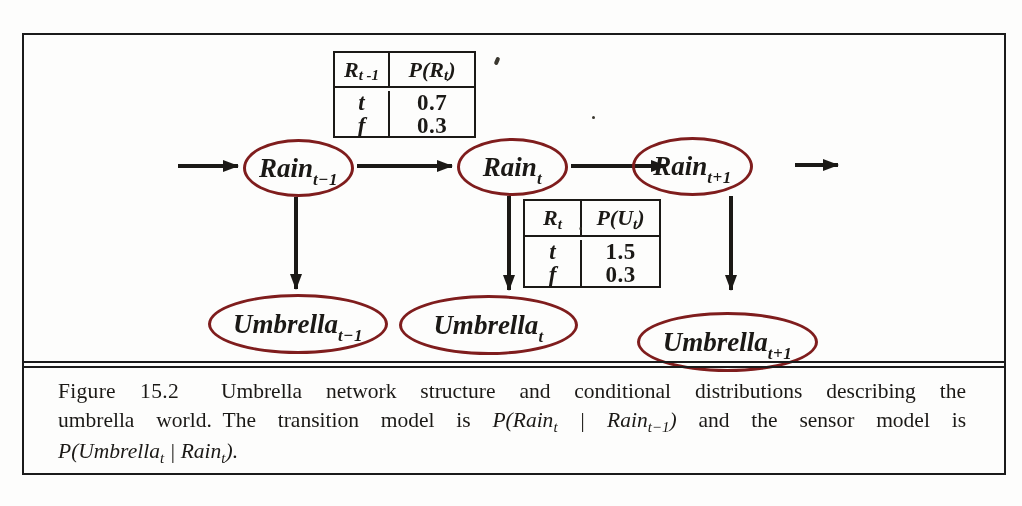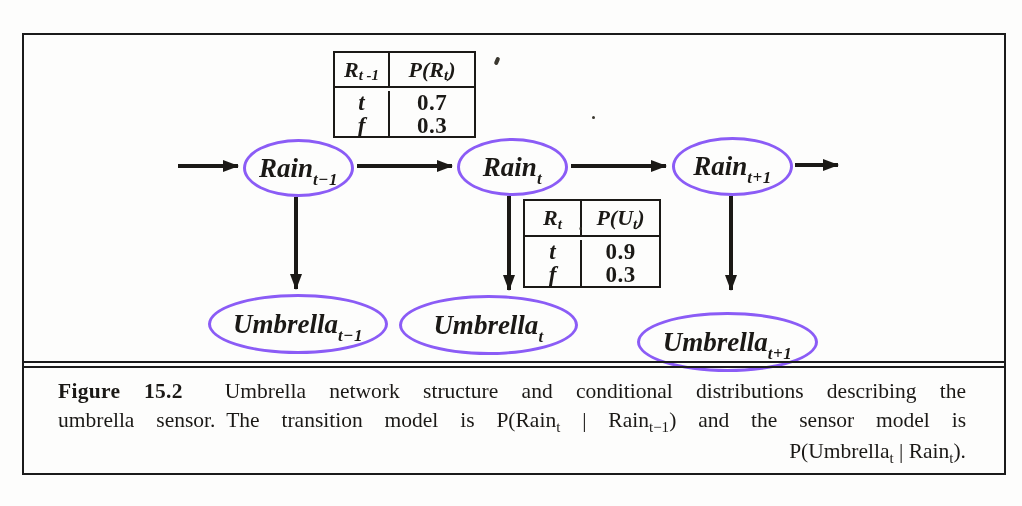--- a/index.html
+++ b/index.html
@@ -17,30 +17,30 @@
   .fig-box{left:22px;top:33px;width:984px;height:442px;border:2px solid #1b1b1b;}
   .rule-double{left:22px;top:361px;width:984px;height:7px;
     border-top:2px solid #1b1b1b;border-bottom:2px solid #1b1b1b;}
 
   
   svg.wires{position:absolute;left:0;top:0;pointer-events:none;}
   .wire{stroke:#1b1916;stroke-width:4;}
 
   
   .node{
-    border:3px solid #8b5cf6;border-radius:50%;
+    border:3px solid #7f1d1d;border-radius:50%;
     display:flex;align-items:center;justify-content:center;
     background:transparent;
   }
   .nlabel{font-style:italic;font-weight:700;font-size:27px;white-space:nowrap;line-height:1;}
   .nsub{font-size:17px;display:inline-block;transform:translateY(8px);letter-spacing:.5px;}
 
   .n-rain-prev{left:243px;top:139px;width:111px;height:58px;}
   .n-rain-t{left:457px;top:138px;width:111px;height:58px;text-align:center;}
-  .n-rain-next{left:672px;top:137px;width:121px;height:59px;}
+  .n-rain-next{left:632px;top:137px;width:121px;height:59px;}
   .n-umb-prev{left:208px;top:294px;width:180px;height:60px;}
   .n-umb-t{left:399px;top:295px;width:179px;height:60px;}
   .n-umb-next{left:637px;top:312px;width:181px;height:60px;}
 
   
   .ptable{border:2px solid #1b1916;background:#fdfdfc;}
   .ptable .hdr,.ptable .bdy{display:grid;}
   .ptable .hdr{border-bottom:2px solid #1b1916;}
   .t-trans{left:333px;top:51px;width:143px;height:87px;}
   .t-trans .hdr,.t-trans .bdy{grid-template-columns:55px 1fr;}
@@ -51,24 +51,24 @@
   .hdr .cell{height:33px;font-size:22px;font-weight:700;font-style:italic;}
   .t-sensor .hdr .cell{height:34px;}
   .bdy{padding-top:3px;}
   .bdy .cell{height:23px;font-size:23px;}
   .cond{font-style:italic;font-weight:700;}
   .prob{font-weight:700;letter-spacing:.5px;}
   .tsub{font-size:15px;display:inline-block;transform:translateY(6px);}
 
   
   .caption{left:58px;top:377px;width:908px;font-size:21.5px;line-height:29px;}
-  .cap-line{width:100%;text-align:right;}
+  .cap-line{width:100%;}
   .just{text-align:justify;text-align-last:justify;}
-  .cap-label{font-weight:700;margin-right:42px;letter-spacing:.3px;}
-  .math{}
+  .cap-label{font-weight:400;margin-right:42px;letter-spacing:.3px;}
+  .math{font-style:italic;}
   .msub{font-size:15px;display:inline-block;transform:translateY(5px);}
 
   
   .speck{background:#3a372f;border-radius:2px;}
   .sp1{left:495px;top:57px;width:4px;height:8px;transform:rotate(24deg);}
   .sp2{left:592px;top:116px;width:3px;height:3px;border-radius:50%;}
   .sp3{left:579px;top:227px;width:3px;height:3px;border-radius:50%;opacity:.6;}
 </style>
 </head>
 <body>
@@ -117,21 +117,21 @@
         <span class="tsub">t</span>
     </div>
     <div class="cell">
       <span>P(U</span>
         <span class="tsub">t</span>
         <span>)</span>
     </div>
   </div>
   <div class="bdy">
     <div class="cell first cond">t</div>
-    <div class="cell prob">0.9</div>
+    <div class="cell prob">1.5</div>
     <div class="cell first cond">f</div>
     <div class="cell prob">0.3</div>
   </div>
 </div>
 
 <div class="abs node n-rain-prev">
   <span class="nlabel"><span>Rain</span><span class="nsub">t−1</span></span>
 </div>
 <div class="abs node n-rain-t">
   <span class="nlabel"><span>Rain</span><span class="nsub">t</span></span>
@@ -149,21 +149,21 @@
   <span class="nlabel"><span>Umbrella</span><span class="nsub">t+1</span></span>
 </div>
 
 <div class="abs rule-double"></div>
 
 <div class="abs caption">
   <div class="cap-line just">
     <span class="cap-label">Figure 15.2</span><span>Umbrella network structure and conditional distributions describing the</span>
   </div>
   <div class="cap-line just">
-    <span>umbrella sensor. The transition model is</span>
+    <span>umbrella world. The transition model is</span>
     <span class="math"><span>P(Rain</span><span class="msub">t</span><span> | Rain</span><span class="msub">t−1</span><span>)</span></span>
     <span>and the sensor model is</span>
   </div>
   <div class="cap-line">
     <span class="math"><span>P(Umbrella</span><span class="msub">t</span><span> | Rain</span><span class="msub">t</span><span>).</span></span>
   </div>
 </div>
 
 <div class="abs speck sp1"></div>
 <div class="abs speck sp2"></div>

